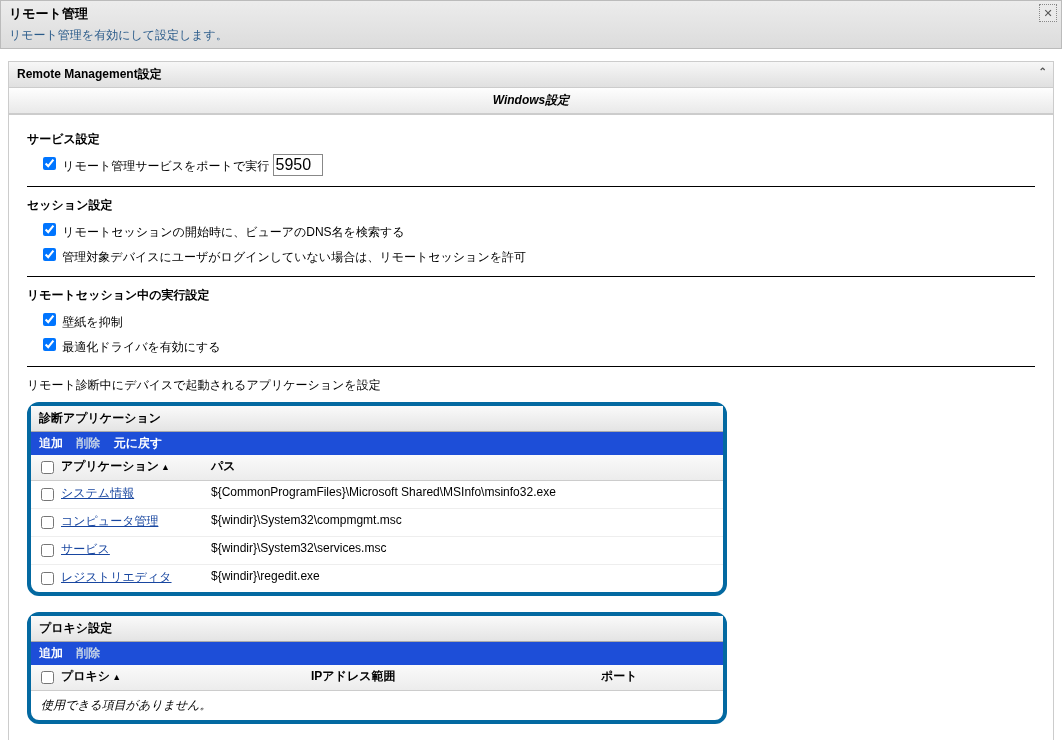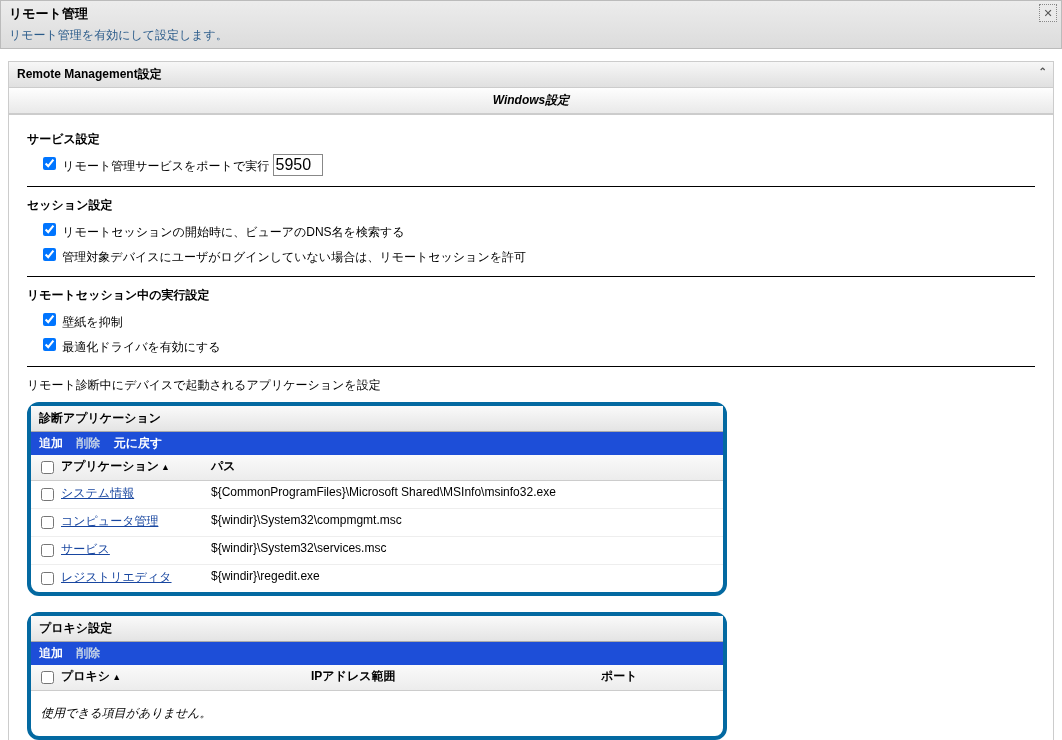--- a/index.html
+++ b/index.html
@@ -117,21 +117,21 @@
 }
 .grid-row:last-child { border-bottom: none; }
 .col-chk { width: 24px; }
 .col-app { width: 150px; }
 .col-path { flex: 1; }
 .col-proxy { width: 250px; }
 .col-ip { width: 290px; }
 .col-port { width: 100px; }
 .link { color: #1846a0; text-decoration: underline; cursor: pointer; }
 .sort-arrow { font-size: 9px; margin-left: 2px; }
-.empty-row { font-style: italic; padding: 14px 10px; }
+.empty-row { font-style: italic; padding: 6px 10px; }
 </style>
 </head>
 <body>
 
 <div class="header-bar">
   <div class="header-title">リモート管理</div>
   <div class="header-sub">リモート管理を有効にして設定します。</div>
   <div class="close-btn">✕</div>
 </div>
 

